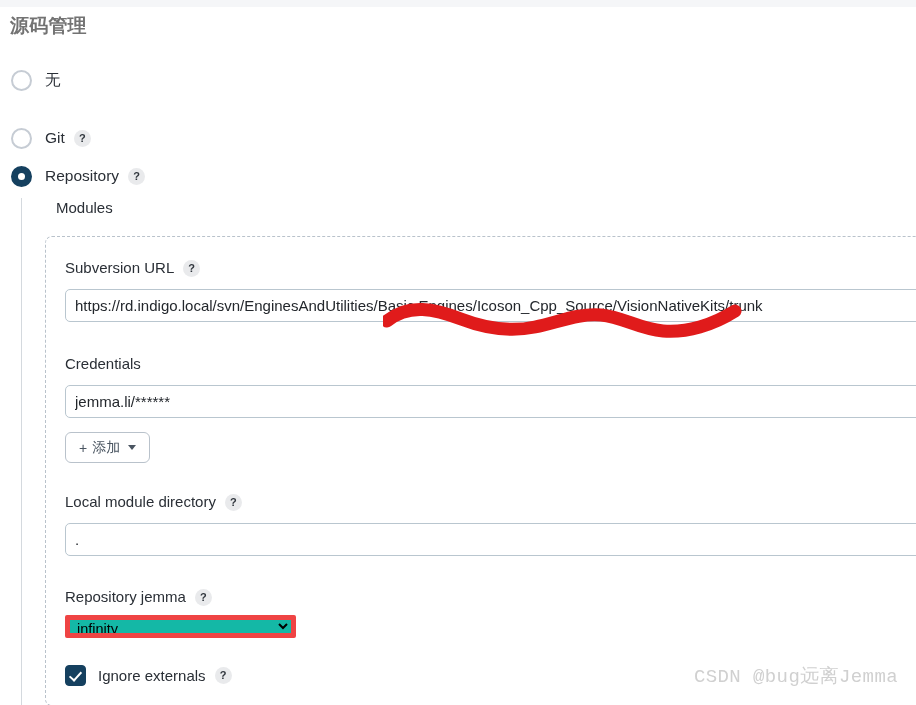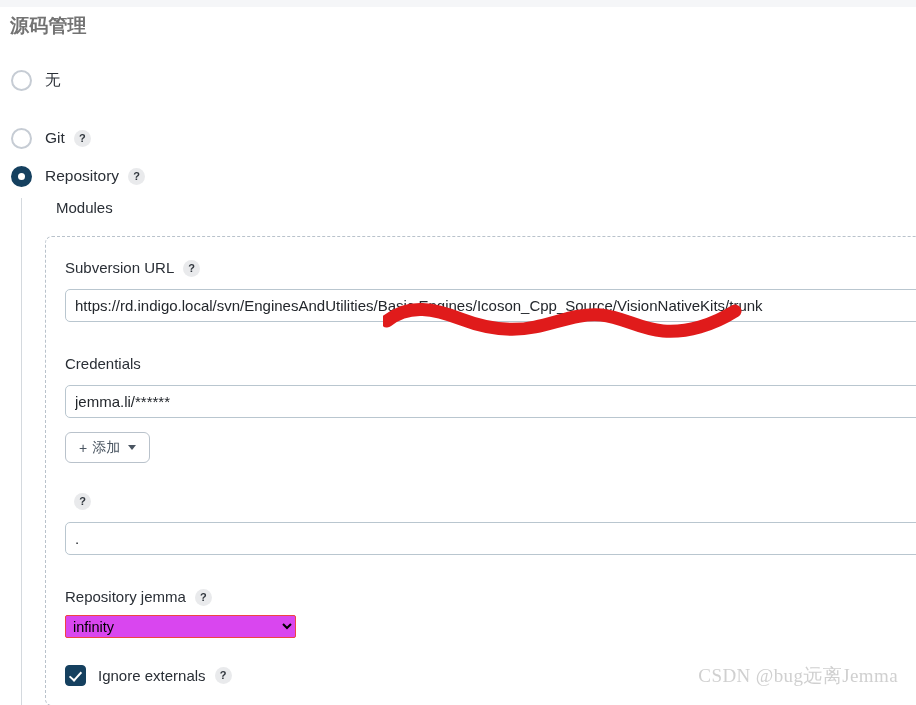--- a/index.html
+++ b/index.html
@@ -199,23 +199,23 @@
     margin-left: 3px;
   }
 
   .depth-select {
     margin-top: 9px;
     width: 231px;
     height: 23px;
     font-family: "Liberation Sans", "DejaVu Sans", sans-serif;
     font-size: 14.5px;
     color: #000000;
-    border: 1px solid #ef4444;
+    border: 5px solid #ef4444;
     border-radius: 2px;
-    background: #d946ef;
+    background: #14b8a6;
     padding: 0 3px;
   }
 
   .check-row {
     display: flex;
     align-items: center;
   }
   .checkbox {
     width: 21px;
     height: 21px;
@@ -255,21 +255,21 @@
     z-index: 50;
   }
 
   
   .watermark {
     position: absolute;
     right: 18px;
     bottom: 16px;
     font-size: 19px;
     color: #d0d0d0;
-    font-family: Liberation Serif, serif;
+    font-family: Liberation Mono, monospace;
     letter-spacing: 0.4px;
     z-index: 40;
     white-space: nowrap;
   }
 </style>
 </head>
 <body>
 
 <div class="top-strip"></div>
 
@@ -318,20 +318,21 @@
       <div class="fb fb-addbtn">
         <button class="add-button">
           <span>+</span>
           <span>添加</span>
           <span class="caret"></span>
         </button>
       </div>
 
       <div class="fb fb-local">
         <div class="field-label">
+          <span>Local module directory</span>
           <span class="help">?</span>
         </div>
         <input class="text-input" type="text" value="." style="">
       </div>
 
       <div class="fb fb-depth">
         <div class="field-label">
           <span>Repository jemma</span>
           <span class="help">?</span>
         </div>

